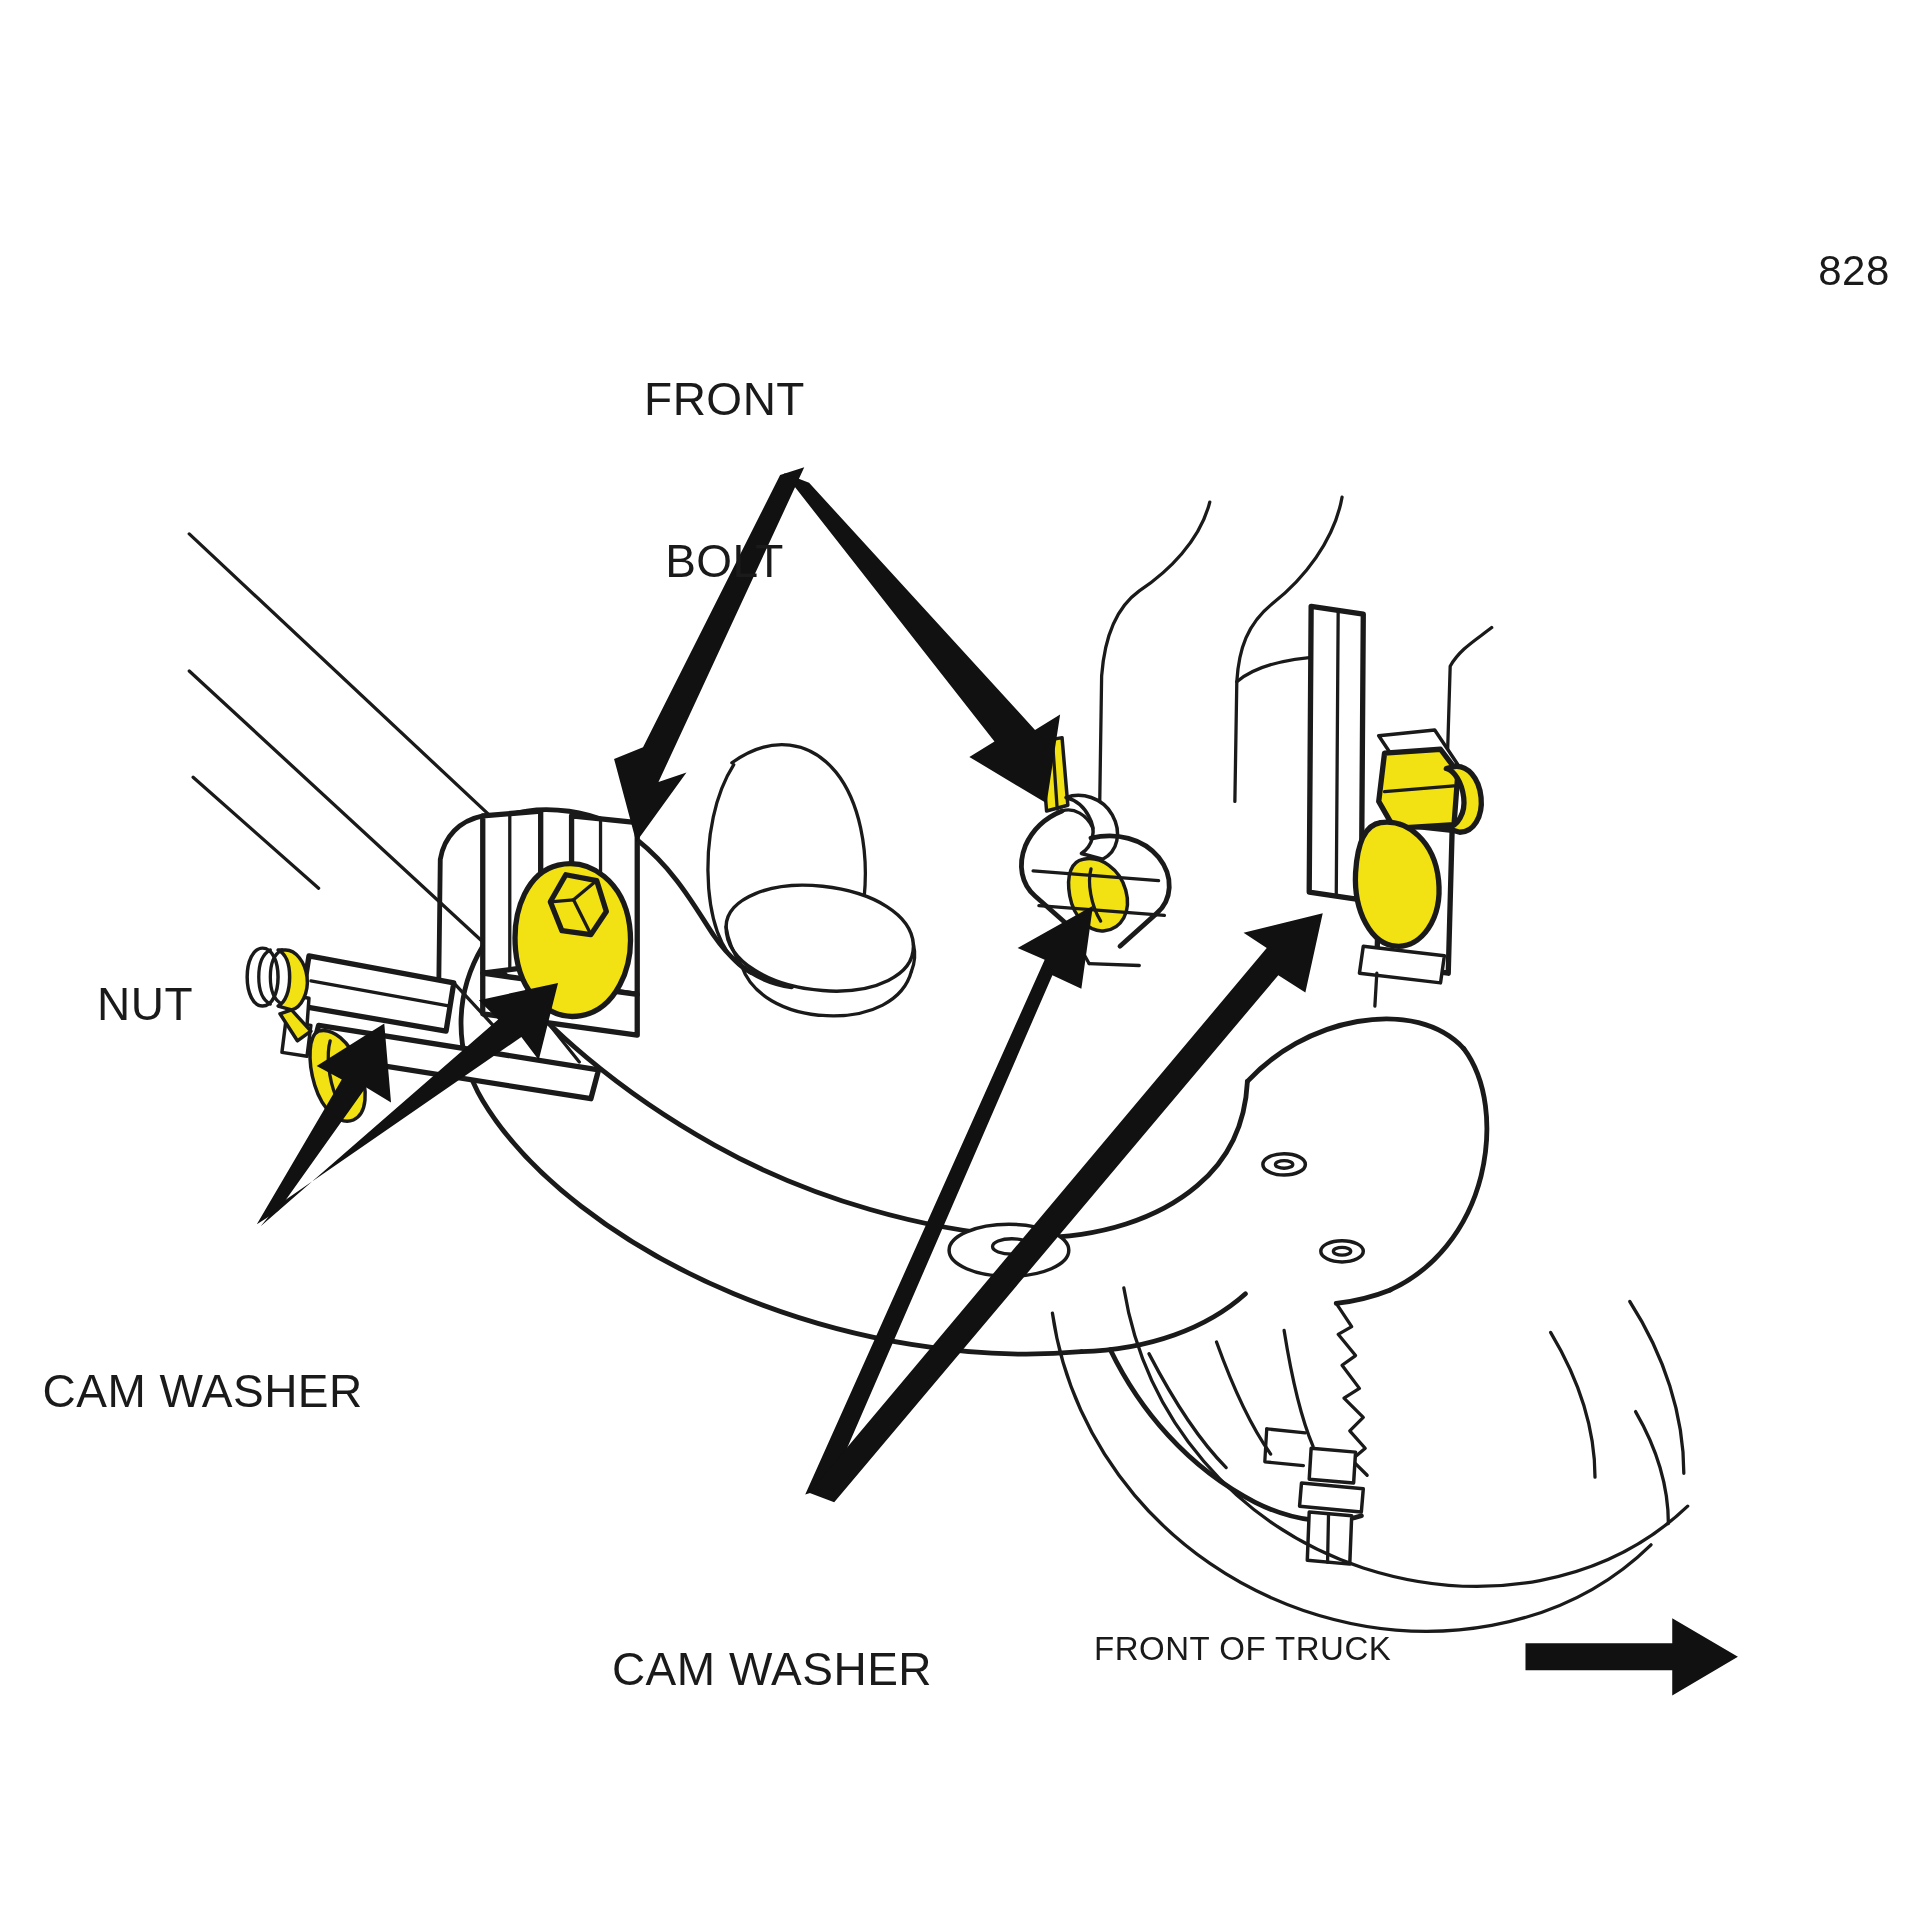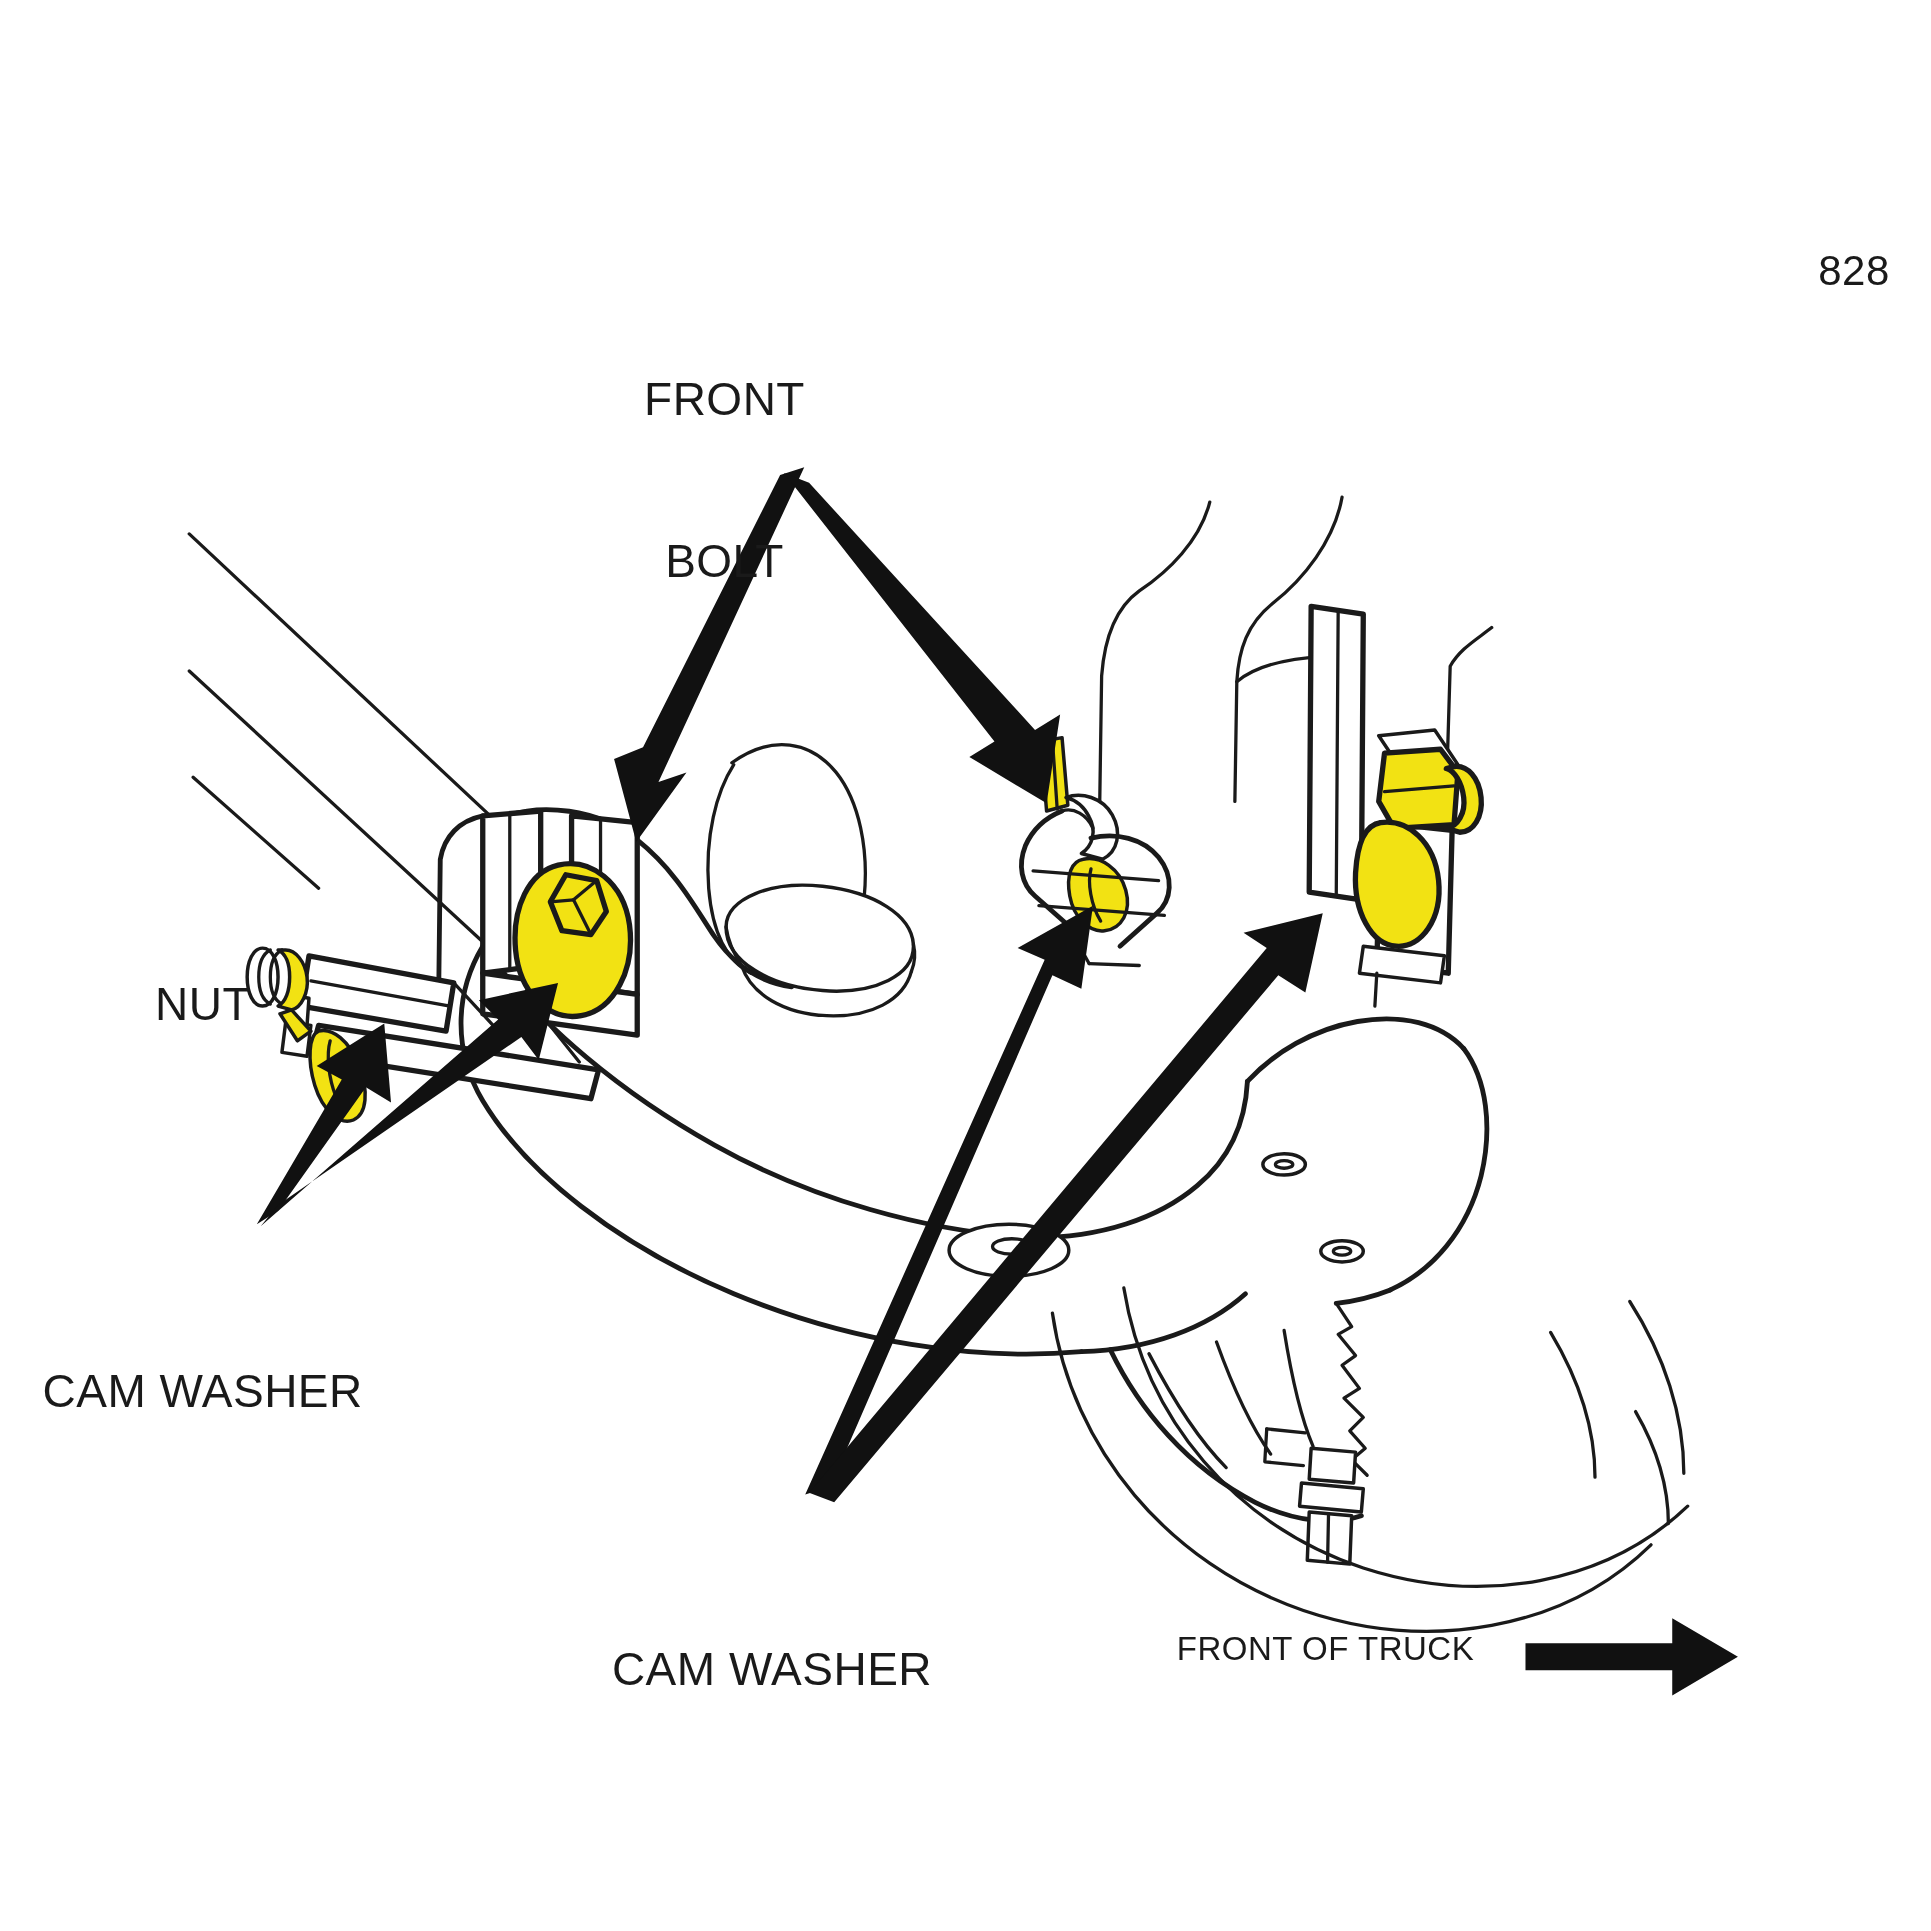--- a/index.html
+++ b/index.html
@@ -28,21 +28,21 @@
   .lbl {
     position: absolute;
     color: #1a1a1a;
     font-family: "Liberation Sans", sans-serif;
     font-weight: 400;
     white-space: pre;
     line-height: 1.18;
     letter-spacing: 0.5px;
   }
   .lbl-center { text-align: center; }
-  .lbl-left   { text-align: center; }
+  .lbl-left   { text-align: left; }
 </style>
 </head>
 <body>
 
 <div id="page">
 
   <svg id="figure" viewBox="0 0 2000 2000" xmlns="http://www.w3.org/2000/svg">
     <defs>
       <style>
         .ln   { fill:none; stroke:#1a1a1a; stroke-width:5; stroke-linecap:round; stroke-linejoin:round; }

